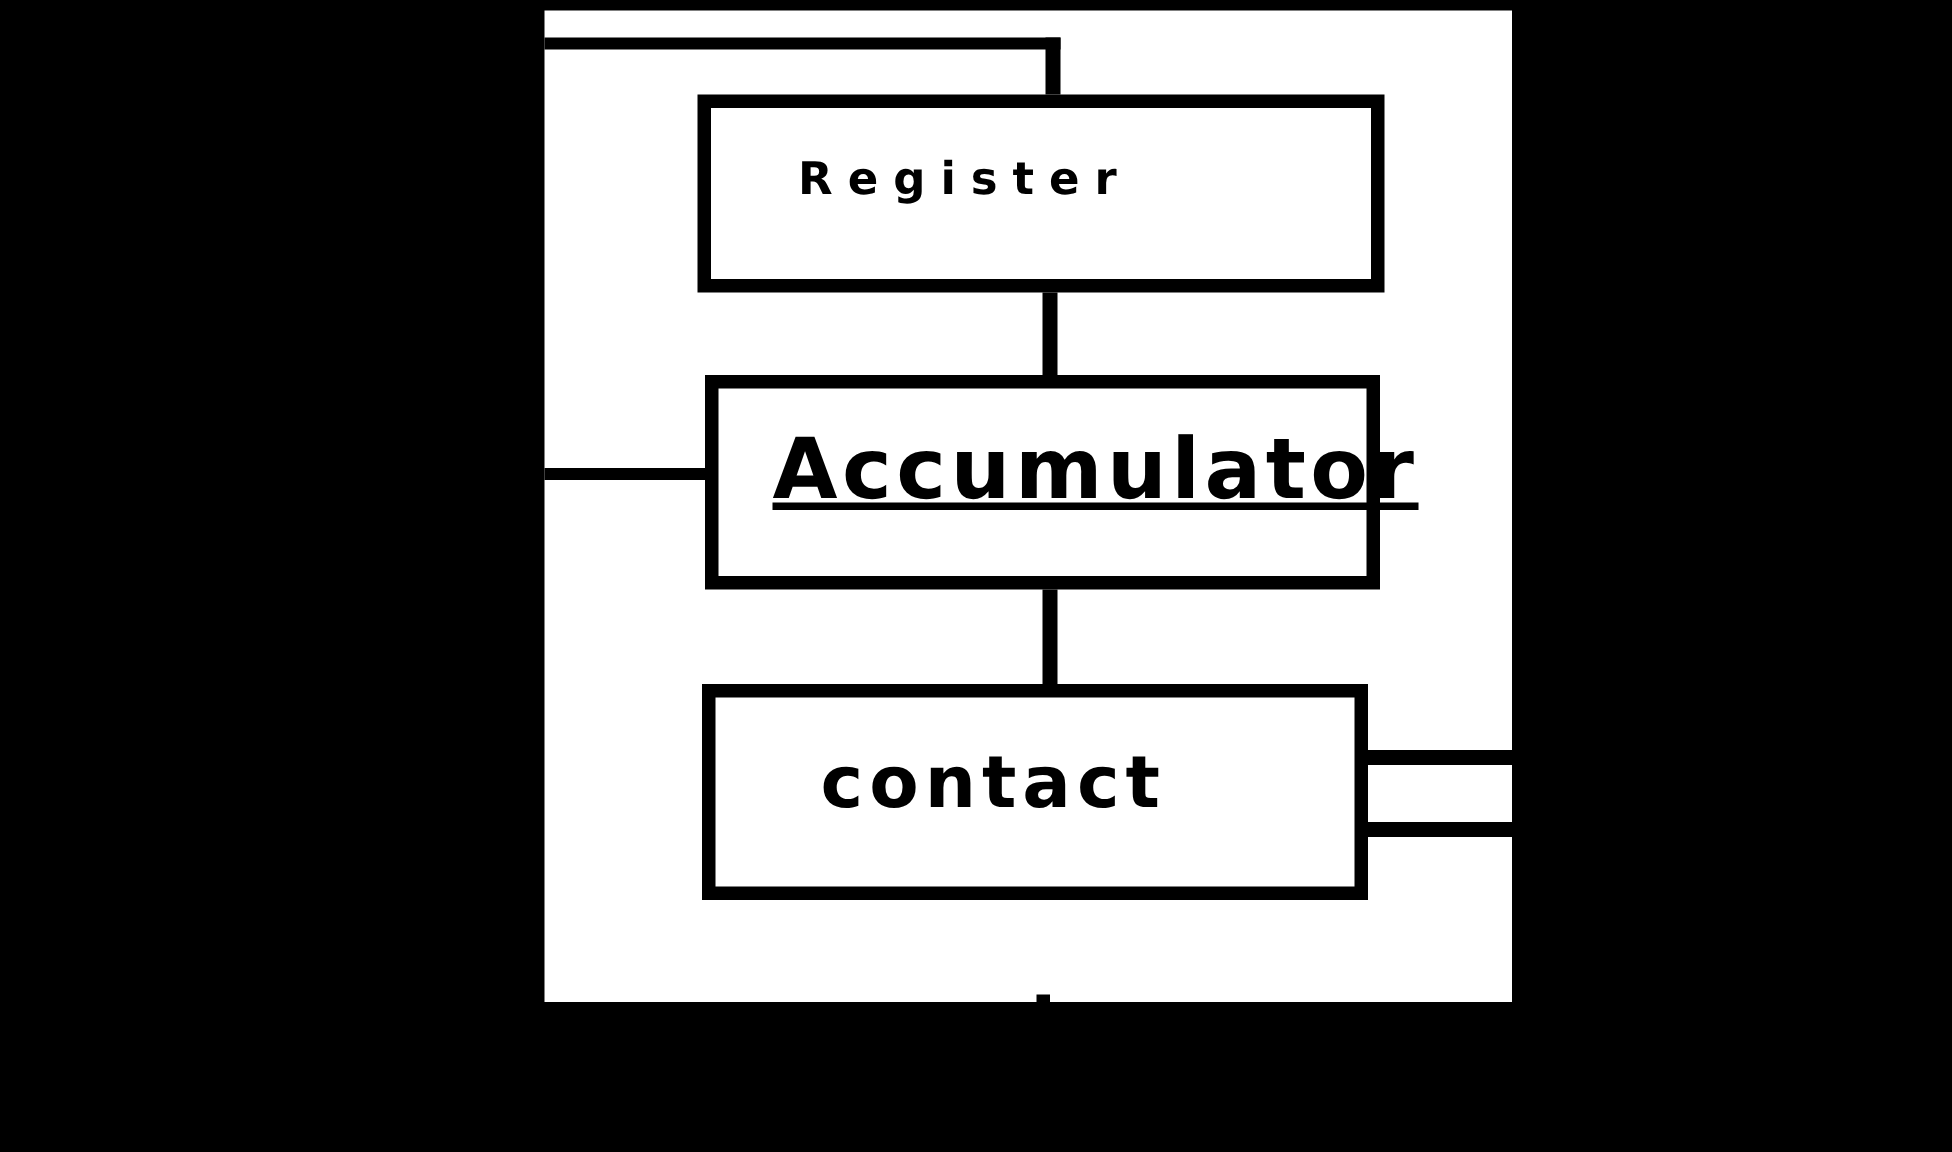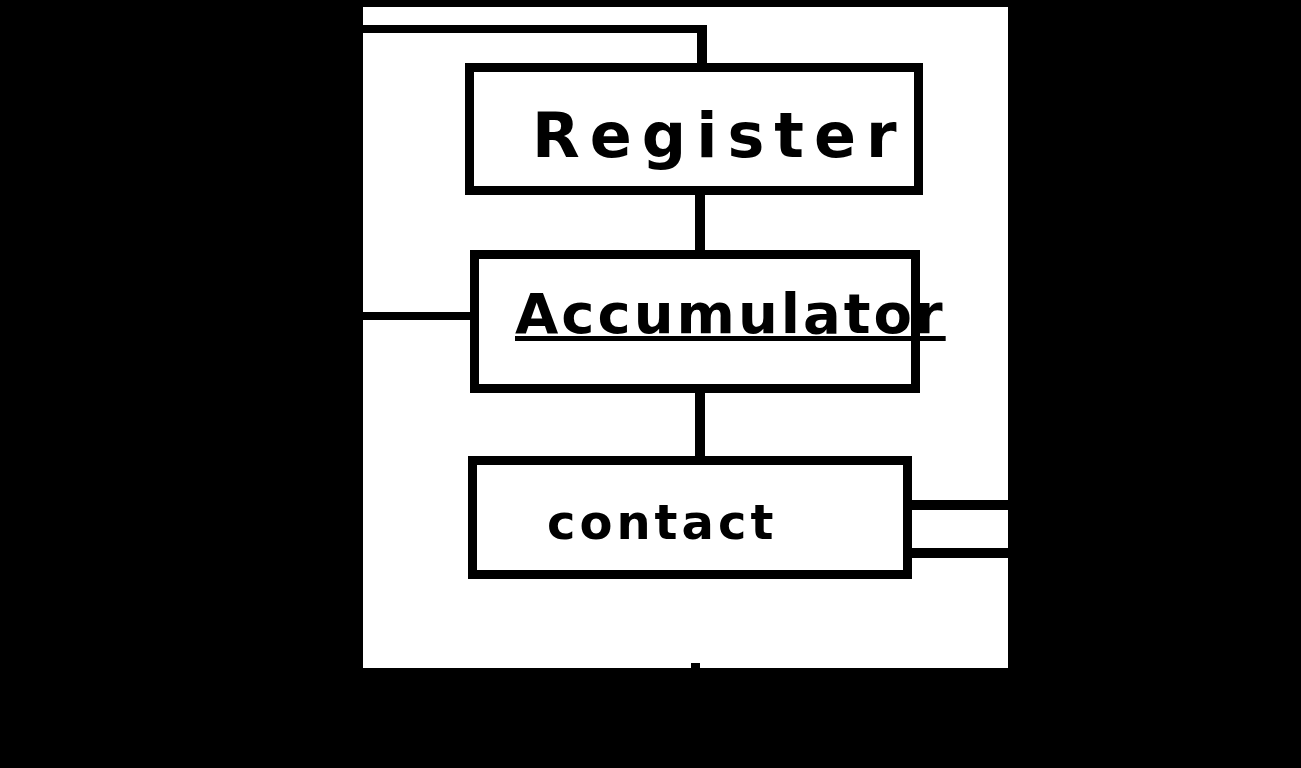--- a/index.html
+++ b/index.html
@@ -38,33 +38,33 @@
   .node-accumulator {
     left: 107px;
     top: 243px;
     width: 450px;
     height: 143px;
   }
   .node-contact {
     left: 105px;
     top: 449px;
     width: 444px;
-    height: 123px;
+    height: 144px;
   }
   .node-label {
     position: absolute;
     font-weight: bold;
     color: #000000;
     line-height: 1;
     white-space: nowrap;
   }
   .label-register {
     left: 58px;
     top: 33px;
-    font-size: 62px;
+    font-size: 30px;
     letter-spacing: 10px;
   }
   .label-accumulator {
     left: 36px;
     top: 27px;
     font-size: 56px;
     letter-spacing: 3px;
     text-decoration: underline;
   }
   .label-contact {

